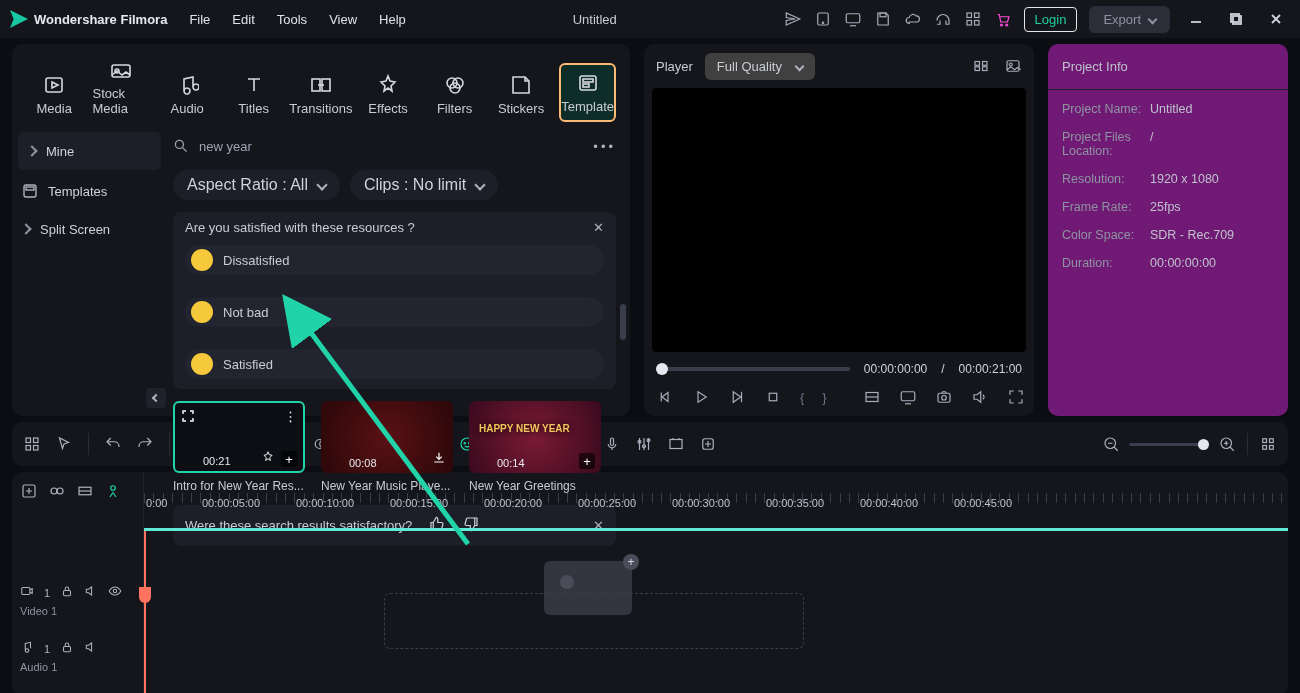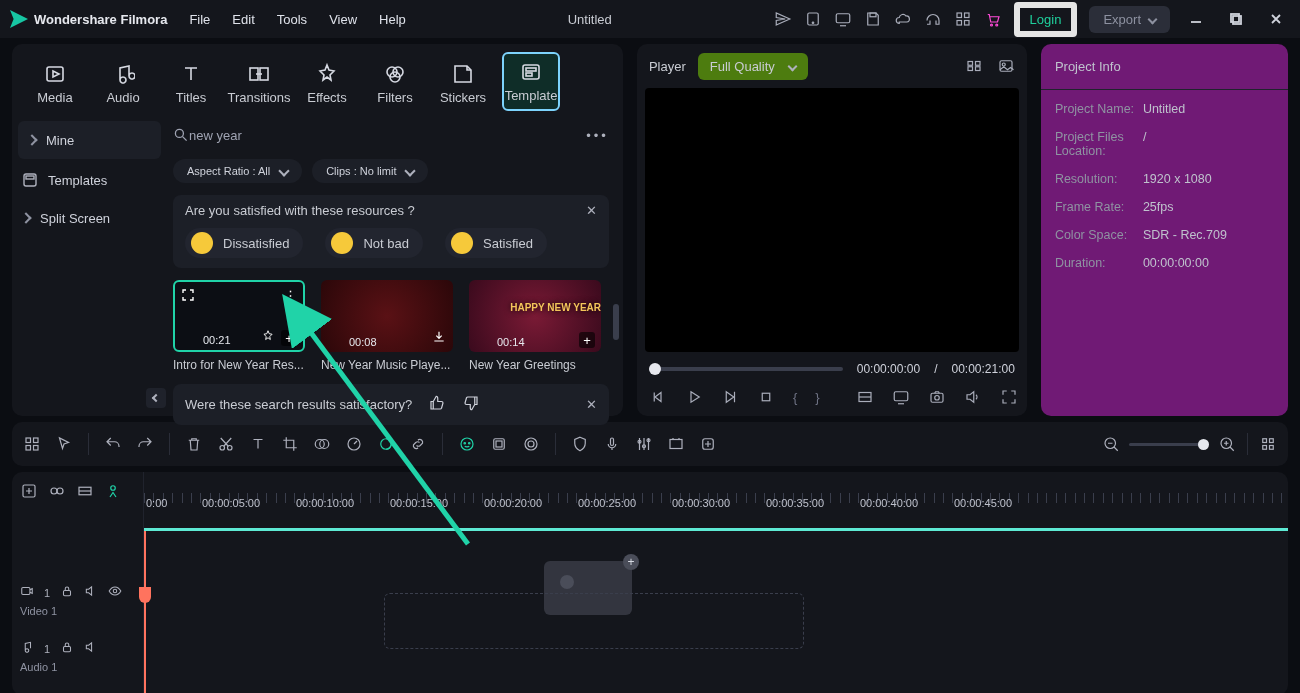--- a/index.html
+++ b/index.html
@@ -7,77 +7,77 @@
   .titlebar { height: 38px; display: flex; align-items: center; padding: 0 10px; background: #14161c; }
   .logo { width: 18px; height: 18px; background: #17c6a3; clip-path: polygon(0 0, 100% 50%, 0 100%, 20% 50%); margin-right: 6px; }
   .brand { font-weight: 600; color: #e6e8ee; margin-right: 22px; }
   .menus { display: flex; gap: 22px; }
   .menus span { color: #dfe2ea; cursor: pointer; }
   .titlebar-center { flex: 1; text-align: center; color: #c9ccd3; }
   .title-right { display: flex; align-items: center; gap: 12px; }
   .tico { width: 18px; height: 18px; display: inline-flex; align-items: center; justify-content: center; color: #a9adba; }
   .tico svg { width: 18px; height: 18px; stroke: currentColor; fill: none; stroke-width: 1.6; }
   .cart { color: #ff4bd8; }
-  .login { border: 6px solid #e5e5e5; color: #1fcf9c; padding: 4px 10px; border-radius: 4px; }
+  .login { border: 1px solid #e5e5e5; color: #1fcf9c; padding: 4px 10px; border-radius: 4px; }
   .export { background: #2b2e39; color: #8d91a0; padding: 6px 14px; border-radius: 6px; display: flex; align-items: center; gap: 8px; }
   .winbtn { width: 16px; height: 16px; display: inline-flex; align-items: center; justify-content: center; margin: 0 6px; color: #cfd2db; }
   .winbtn svg { width: 14px; height: 14px; stroke: currentColor; fill: none; stroke-width: 1.8; }
 
   .upper { height: 378px; display: flex; gap: 14px; padding: 6px 12px 0 12px; }
   .lib { width: 618px; background: #14161c; border-radius: 10px; padding: 6px 0 0 0; position: relative; }
   .tabs { display: flex; gap: 10px; padding: 2px 14px 4px 14px; align-items: flex-end; }
   .tab { display: flex; flex-direction: column; align-items: center; gap: 4px; width: 58px; color: #c9ccd3; cursor: pointer; padding: 6px 0; border-radius: 6px; position: relative; }
   .tab .ti { width: 24px; height: 24px; display:flex; align-items:center; justify-content:center; }
   .tab .ti svg { width: 24px; height: 24px; stroke: #d6d9e2; fill: none; stroke-width: 1.6; }
-  .tab.active { border: 2px solid #7dd3fc; background: #0f2d28; }
+  .tab.active { border: 2px solid #fdba74; background: #0f2d28; }
 
   .lib-body { display: flex; height: 300px; }
   .side { width: 155px; padding-top: 4px; }
   .srow { height: 38px; display: flex; align-items: center; padding-left: 10px; gap: 10px; color: #cfd2db; cursor: pointer; }
   .srow.sel { background: #1c1f27; border-radius: 6px; margin: 2px 6px; }
   .srow .chev { width: 8px; height: 8px; border-right: 2px solid #8f93a2; border-bottom: 2px solid #8f93a2; transform: rotate(-45deg); }
   .srow .tico2 { width: 16px; height: 16px; }
   .collapse { position: absolute; left: 134px; bottom: 8px; width: 20px; height: 20px; background: #1f222b; border-radius: 4px; display:flex; align-items:center; justify-content:center; }
 
   .content { flex: 1; padding: 0 14px 0 6px; }
   .search-row { display: flex; align-items: center; height: 40px; justify-content: space-between; }
-  .search { display: flex; align-items: center; color: #9fa3b2; justify-content: center; }
+  .search { display: flex; align-items: center; gap: 10px; color: #9fa3b2; justify-content: center; }
   .dots { letter-spacing: 3px; color: #aeb1bd; cursor: pointer; }
 
   .filter-row { display: flex; gap: 10px; margin-top: 4px; }
-  .pill { background: #1c1f27; border-radius: 16px; padding: 6px 14px; display: flex; align-items: center; gap: 10px; color: #cfd2db; font-size: 11px; cursor: pointer; }
+  .pill { background: #1c1f27; border-radius: 16px; padding: 6px 14px; display: flex; align-items: center; gap: 10px; color: #cfd2db; font-size: 16px; cursor: pointer; }
   .pill .dd { width: 8px; height: 8px; border-right: 2px solid #aeb1bd; border-bottom: 2px solid #aeb1bd; transform: rotate(45deg); }
 
   .fbox { background: #1c1f27; border-radius: 8px; margin-top: 12px; padding: 8px 12px 10px 12px; position: relative; }
   .fbox-h { display: flex; justify-content: space-between; align-items: center; }
-  .fopts { display: flex; gap: 22px; margin-top: 10px; }
+  .fopts { display: flex; gap: 22px; margin-top: 10px; flex-direction: column; }
   .fopt { display: flex; align-items: center; gap: 10px; background: #22252f; border-radius: 16px; padding: 4px 14px 4px 6px; }
   .emoji { width: 22px; height: 22px; border-radius: 50%; background: #f6c93a; display: inline-block; }
   .x { cursor: pointer; color: #aeb1bd; }
 
   .thumbs { display: flex; gap: 16px; margin-top: 12px; }
   .card { width: 132px; }
   .thumb { width: 132px; height: 72px; border-radius: 6px; background: #0c0e14; position: relative; overflow: hidden; }
   .card.sel .thumb { border: 2px solid #20d3a8; }
   .dur { position: absolute; left: 4px; bottom: 4px; font-size: 11px; color: #e6e8ee; margin-left: 24px; }
   .star { position: absolute; right: 28px; bottom: 4px; }
   .plus { position: absolute; right: 6px; bottom: 4px; width: 16px; height: 16px; background: #0009; border-radius: 3px; display:flex; align-items:center; justify-content:center; color:#fff; }
   .cname { font-size: 12px; margin-top: 6px; white-space: nowrap; overflow: hidden; text-overflow: ellipsis; }
   .t2 .thumb { background: radial-gradient(circle at 50% 50%, #5a1115, #2b0709); }
   .t3 .thumb { background: radial-gradient(circle at 50% 50%, #7a1a35, #3a0a1d); }
-  .golden { position:absolute; top:22px; left:4px; right:0; text-align:right; font-size:10px; color:#f3c55a; font-weight:700; text-shadow:0 0 6px #000; }
+  .golden { position:absolute; top:22px; left:10px; right:0; text-align:left; font-size:10px; color:#f3c55a; font-weight:700; text-shadow:0 0 6px #000; }
   .download { position:absolute; right:6px; bottom:4px; }
   .vscroll { position: absolute; right: 4px; top: 260px; width: 6px; height: 36px; background: #3a3e4c; border-radius: 3px; }
 
   .fb2 { background: #1c1f27; border-radius: 8px; margin-top: 12px; padding: 10px 12px; display: flex; align-items: center; justify-content: space-between; }
   .fb2-left { display:flex; align-items:center; gap: 16px; }
 
   .player { width: 390px; background: #14161c; border-radius: 10px; padding: 0; position: relative; }
   .player-head { height: 44px; display: flex; align-items: center; padding: 0 12px; gap: 12px; }
-  .quality { background:#4d7c0f; border-radius:6px; padding:6px 12px; display:flex; align-items:center; gap:14px; }
+  .quality { background:#404040; border-radius:6px; padding:6px 12px; display:flex; align-items:center; gap:14px; }
   .ph-right { margin-left:auto; display:flex; gap:14px; }
   .preview { height: 264px; background: #000; margin: 0 8px; border-radius:4px; }
   .seek { display:flex; align-items:center; gap:14px; padding: 10px 12px 0 12px; font-size:12px; color:#cfd2db; }
   .seekbar { flex:1; height:4px; background:#3a3e4c; border-radius:2px; position:relative; }
   .seekbar .knob { position:absolute; left:0; top:-4px; width:12px; height:12px; background:#e6e8ee; border-radius:50%; }
   .controls { display:flex; gap:18px; align-items:center; padding: 12px 12px; color:#aeb1bd; }
   .controls .spacer { flex:1; }
 
   .info { width: 250px; background: #701a75; border-radius: 10px; padding: 0; }
   .info-h { height: 46px; display:flex; align-items:center; padding:0 14px; border-bottom:1px solid #20232d; color:#bfc2cd; }
@@ -214,20 +214,30 @@
   <div class="lib">
     <div class="tabs">
       <div class="tab">
           <span class="ti">
             <svg viewBox="0 0 24 24">
               <rect x="4" y="5" width="16" height="14" rx="2"></rect>
               <polygon points="10,9 16,12 10,15"></polygon>
             </svg>
           </span>
           <span>Media</span>
+        </div>
+      <div class="tab">
+          <span class="ti">
+            <svg viewBox="0 0 24 24">
+              <rect x="3" y="7" width="18" height="12" rx="2"></rect>
+              <circle cx="8" cy="13" r="2"></circle>
+              <path d="M3 17l5-4 5 4 4-3 4 3"></path>
+            </svg>
+          </span>
+          <span>Stock Media</span>
         </div>
       <div class="tab">
           <span class="ti">
             <svg viewBox="0 0 24 24">
               <path d="M9 18a3 3 0 100-0.01M9 18V6l9-2v10a3 3 0 100-0.01"></path>
             </svg>
           </span>
           <span>Audio</span>
         </div>
       <div class="tab">

